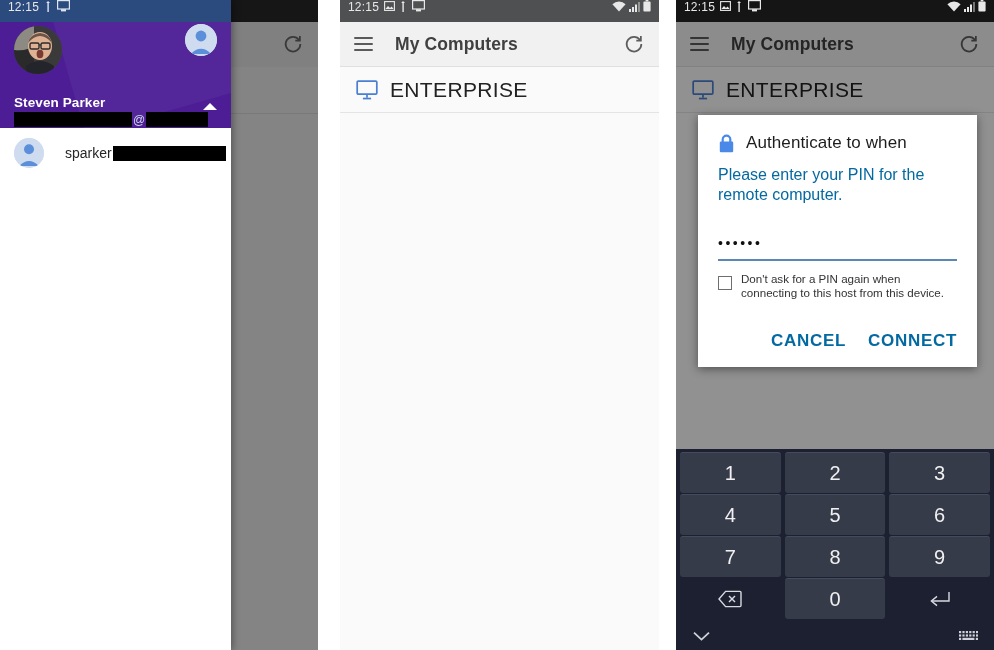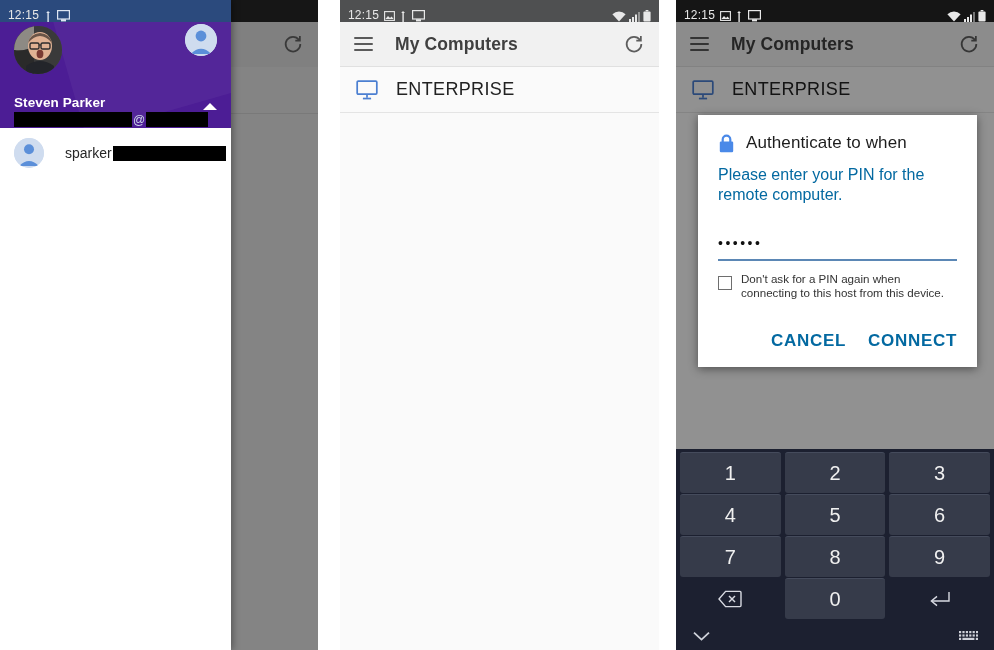--- a/index.html
+++ b/index.html
@@ -9,21 +9,21 @@
     font-family: "Liberation Sans", sans-serif;
     overflow: hidden;
   }
   .stage { position: relative; width: 994px; height: 650px; background: #fff; }
 
   
   .panel { position: absolute; top: 0; height: 650px; overflow: hidden; background: #fff; }
 
   
   .statusbar {
-    height: 22px; display: flex; align-items: flex-end;
+    height: 22px; display: flex; align-items: flex-start;
     padding: 0 8px; color: #e8e8e8; font-size: 11.5px; letter-spacing: .2px;
   }
   .sb-blue  { background: #2b4a7d; }
   .sb-gray  { background: #4f5051; }
   .sb-black { background: #151515; }
   .sb-time { font-size: 12px; margin-right: 5px; }
   .sb-icons-l { display: flex; align-items: center; gap: 4px; }
   .sb-spacer { flex: 1; }
   .sb-icons-r { display: flex; align-items: center; gap: 3px; }
   .sb-ic { display: inline-block; line-height: 0; }
@@ -42,21 +42,21 @@
   .hamburger { width: 19px; height: 14px; display: flex; flex-direction: column;
                justify-content: space-between; cursor: pointer; }
   .hamburger i { display: block; height: 2px; background: #5a5a5a; border-radius: 1px; }
   .refresh { width: 22px; height: 22px; cursor: pointer; }
 
   
   .comp-row {
     height: 46px; display: flex; align-items: center; padding: 0 16px;
     background: #fafafa; border-bottom: 1px solid #e4e4e4;
   }
-  .comp-row .cname { font-size: 18px; color: #222; margin-left: 18px; letter-spacing: .35px; text-align: right; }
+  .comp-row .cname { font-size: 21px; color: #222; margin-left: 12px; letter-spacing: .35px; text-align: right; }
   .monitor { width: 22px; height: 20px; }
   .list-body { background: #fafafa; flex: 1; }
 
   
   #panel1 { left: 0; width: 318px; }
   .p1-under { position: absolute; inset: 0; background: #fff; }
   .p1-under-bar { height: 22px; background: #2b2b2b; }
   .p1-under-app { height: 45px; background: #f1f1f1; position: relative; }
   .p1-under-app .refresh { position: absolute; right: 14px; top: 11px; }
   .p1-under-list { position: absolute; top: 67px; left: 0; right: 0; bottom: 0;

